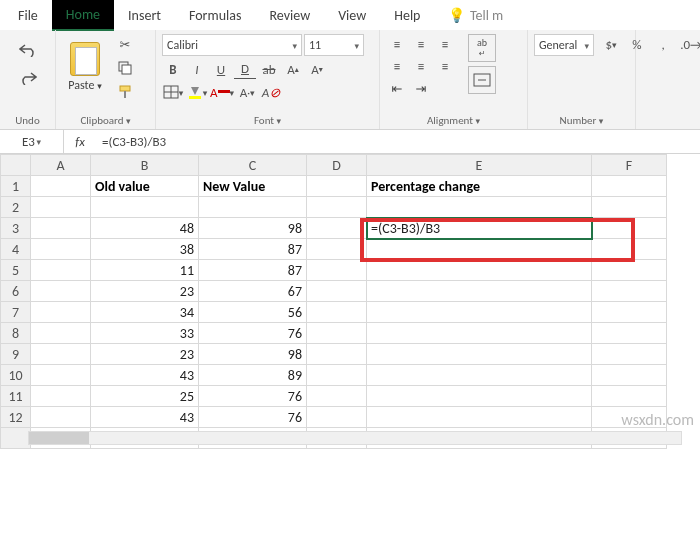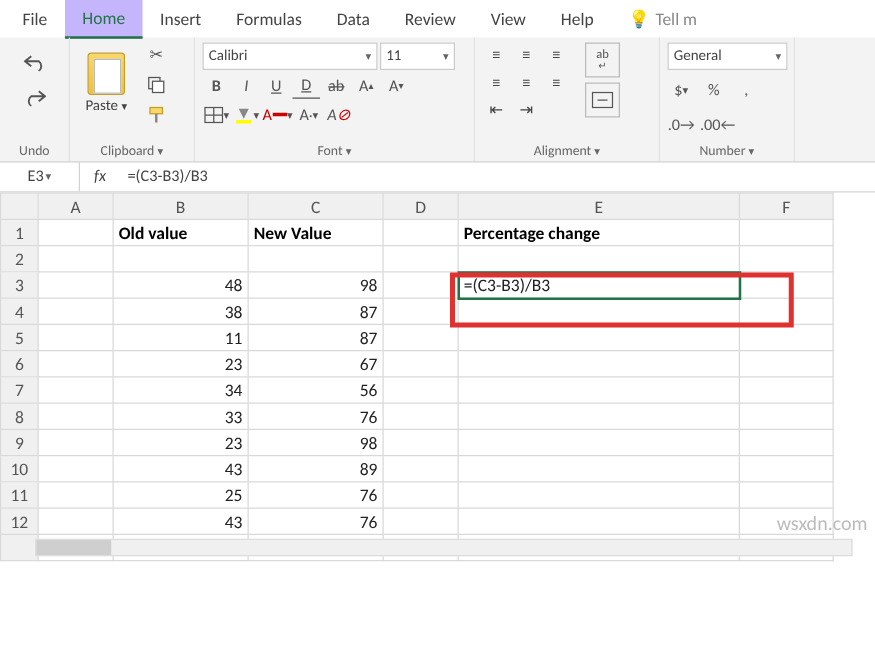--- a/index.html
+++ b/index.html
@@ -1,20 +1,20 @@
 <!DOCTYPE html>
 <html><head>
 <meta charset="utf-8">
 <style>
   * { box-sizing: border-box; font-family: Calibri, "Segoe UI", Arial, sans-serif; }
   body { margin: 0; background: #fff; width: 700px; height: 533px; overflow: hidden; font-size: 13px; color: #444; }
   .ribbon { background: #fff; }
   .tabs { display: flex; align-items: center; height: 30px; padding-left: 4px; font-size: 14px; }
   .tab { padding: 6px 14px; cursor: pointer; }
-  .tab.sel { background: #c4b5fd; color: #217346; border-bottom: 2px solid #217346; }
+  .tab.sel { background: #000000; color: #217346; border-bottom: 2px solid #217346; }
   .ribbon-body { background: #f3f3f3; display: flex; border-bottom: 1px solid #d4d4d4; height: 100px; }
   .group { border-right: 1px solid #e1e1e1; display: flex; flex-direction: column; justify-content: space-between; padding: 4px 6px 2px 6px; }
   .group-label { text-align: center; font-size: 11px; color: #666; padding-top: 2px; }
   .group-content { display: flex; align-items: flex-start; gap: 6px; }
   .btn-col { display: flex; flex-direction: column; gap: 4px; }
   .icon-btn { display: inline-flex; align-items: center; justify-content: center; min-width: 22px; height: 20px; cursor: pointer; color: #555; }
   .big-btn { display: flex; flex-direction: column; align-items: center; justify-content: center; min-width: 46px; height: 66px; cursor: pointer; font-size: 12px; }
   .paste-icon { width: 30px; height: 34px; background: linear-gradient(#f7d86a,#f0c13a); border: 1px solid #c59c2a; border-radius: 3px; position: relative; }
   .paste-icon::after { content:""; position:absolute; top:4px; left:4px; width:20px; height:26px; background:#fff; border:1px solid #bbb; }
   .dropdown { border: 1px solid #ccc; background: #fff; height: 22px; display: flex; align-items: center; padding: 0 4px; font-size: 12px; min-width: 60px; justify-content: space-between; cursor: pointer; }
@@ -52,21 +52,20 @@
 </style>
 </head>
 <body>
 
 <div class="ribbon">
   <div class="tabs">
     <div class="tab">File</div>
     <div class="tab sel">Home</div>
     <div class="tab">Insert</div>
     <div class="tab">Formulas</div>
-    <div class="tab">Data</div>
     <div class="tab">Review</div>
     <div class="tab">View</div>
     <div class="tab">Help</div>
     <div class="tab" style="color:#888"><span style="margin-right:4px">💡</span><span>Tell m</span></div>
   </div>
 
   <div class="ribbon-body">
 
     <div class="group" style="width:56px">
       <div class="group-content" style="flex-direction:column; align-items:center; gap:8px; padding-top:6px">
@@ -183,21 +182,21 @@
                 <rect x="1" y="1" width="16" height="12" fill="none" stroke="#555"></rect>
                 <line x1="5" y1="7" x2="13" y2="7" stroke="#555"></line>
               </svg>
           </span>
         </div>
       </div>
       <div class="group-label"><span>Alignment</span> <span style="font-size:9px">▾</span></div>
     </div>
 
     <div class="group number-col" style="width:108px">
-      <div class="group-content" style="flex-direction:column">
+      <div class="group-content" style="flex-direction:row">
         <div class="dropdown" style="width:96px">
             <span>General</span>
             <span class="chev">▾</span>
           </div>
         <div class="row">
           <span class="icon-btn">
               <span>$</span>
               <span style="font-size:9px">▾</span>
             </span>
           <span class="icon-btn">%</span>

